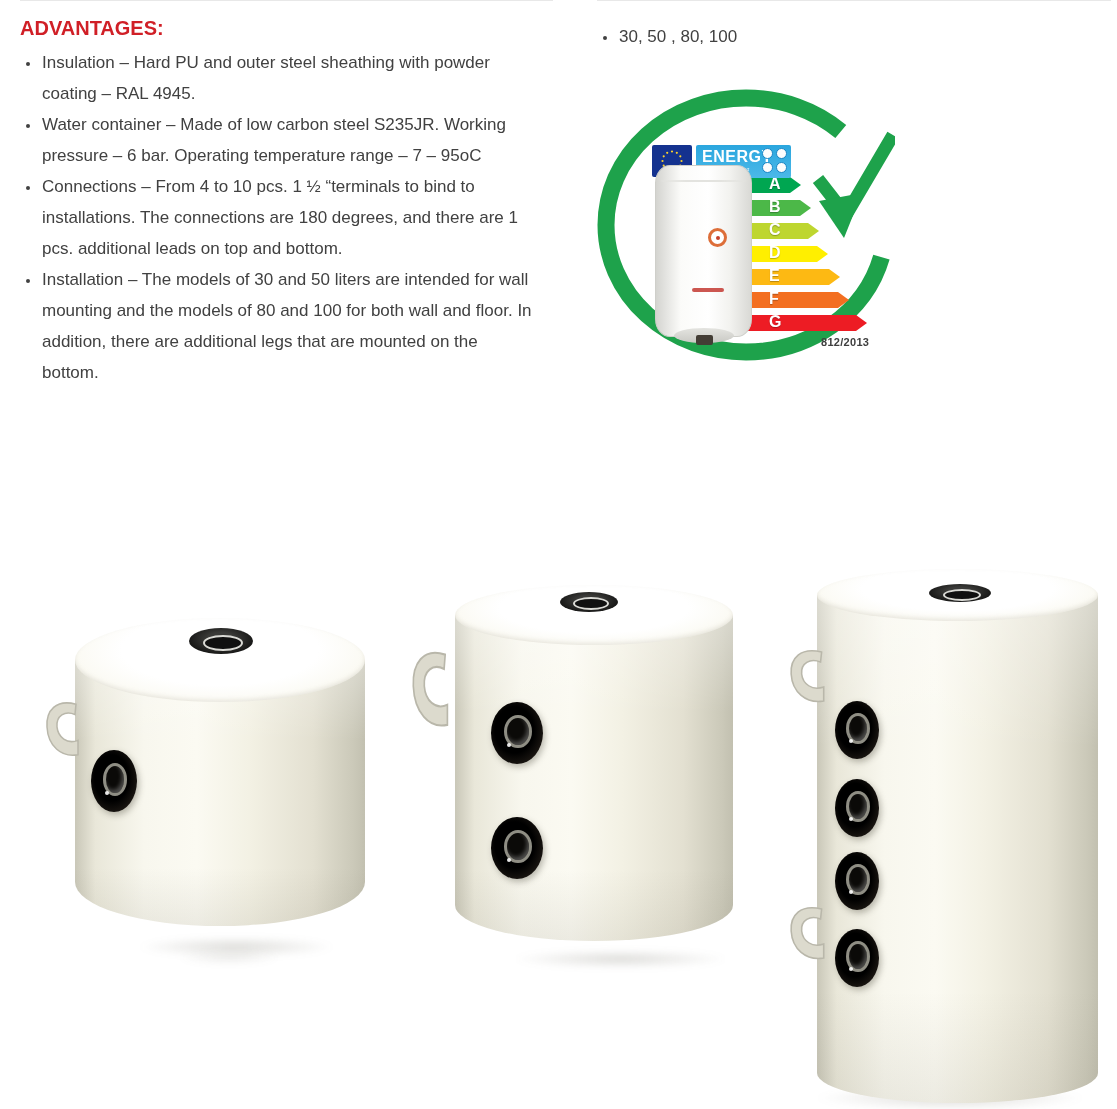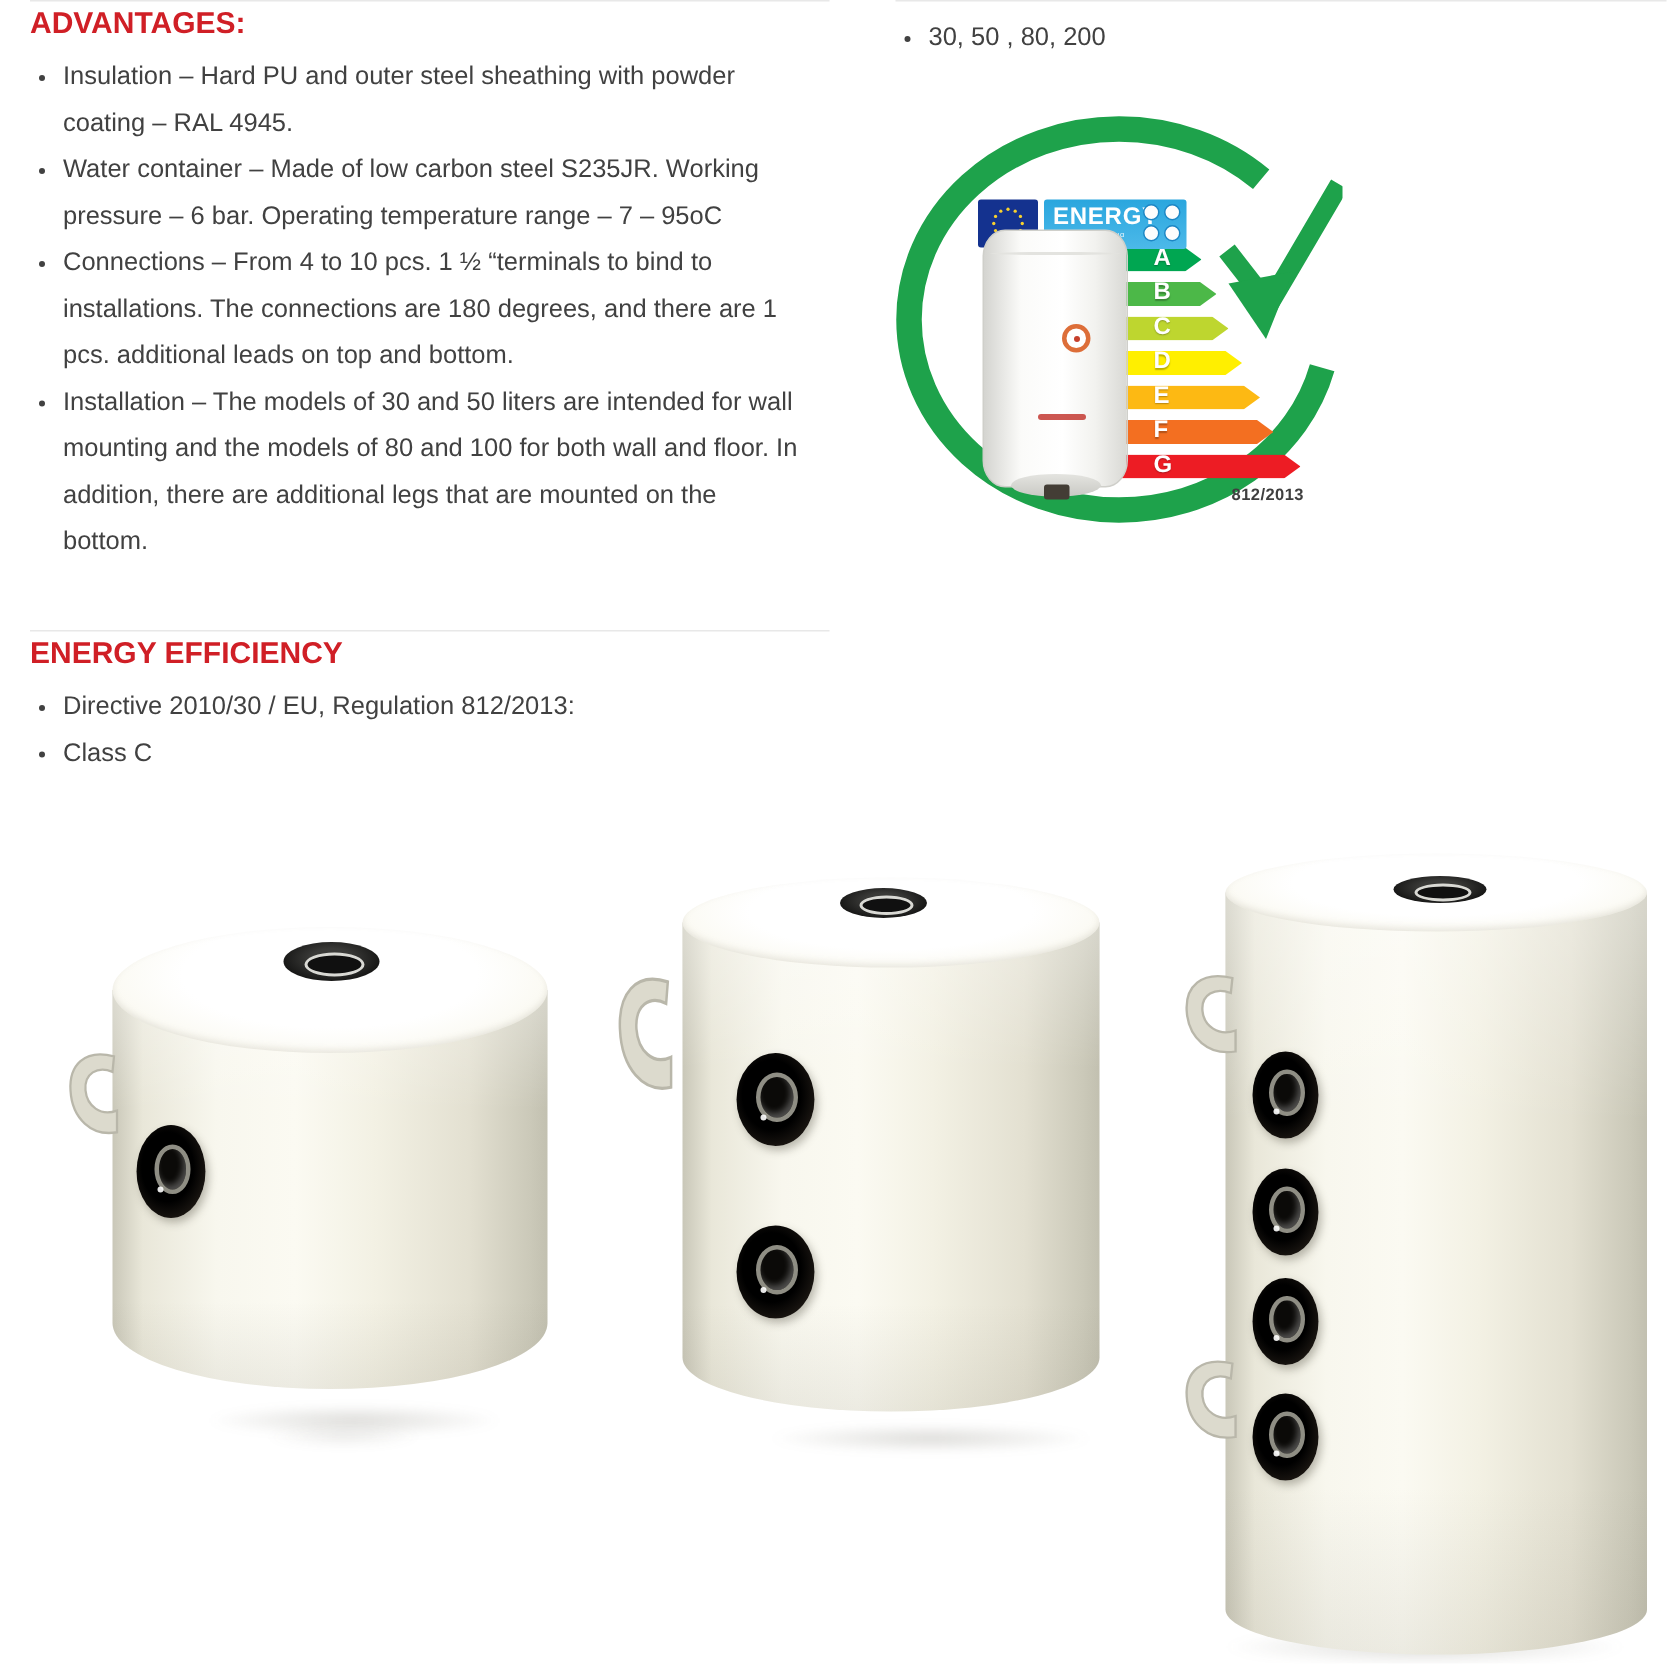--- a/index.html
+++ b/index.html
@@ -5,21 +5,21 @@
   * { margin:0; padding:0; box-sizing:border-box; }
   html,body { background:#ffffff; }
   body {
     width:1117px; height:1109px; position:relative; overflow:hidden;
     font-family:"Liberation Sans", sans-serif; color:#414141;
   }
   
   .col { position:absolute; top:0; }
   .col-left  { left:20px;  width:533px; }
   .col-right { left:597px; width:514px; }
-  .sect { border-top:1px solid #e8e8e8; padding-top:2px; }
+  .sect { border-top:1px solid #e8e8e8; padding-top:14px; }
   .sect h2 {
     font-size:20px; font-weight:bold; color:#d01f26; letter-spacing:0;
     line-height:26px;
   }
   .sect ul { margin:6px 0 0 0; padding-left:21px; max-width:516px; }
   .sect li {
     font-size:17px; line-height:31px; color:#414141; padding-left:1px;
   }
   .sect li::marker { color:#414141; font-size:14px; }
   .sect2 { margin-top:44px; }
@@ -155,33 +155,26 @@
 <div class="col col-left">
   <div class="sect">
     <h2>ADVANTAGES:</h2>
     <ul>
       <li>Insulation – Hard PU and outer steel sheathing with powder coating – RAL 4945.</li>
       <li>Water container – Made of low carbon steel S235JR. Working pressure – 6 bar. Operating temperature range – 7 – 95oC</li>
       <li>Connections – From 4 to 10 pcs. 1 ½ “terminals to bind to installations. The connections are 180 degrees, and there are 1 pcs. additional leads on top and bottom.</li>
       <li>Installation – The models of 30 and 50 liters are intended for wall mounting and the models of 80 and 100 for both wall and floor. In addition, there are additional legs that are mounted on the bottom.</li>
     </ul>
   </div>
-  <div class="sect sect2">
-    <h2>ENERGY EFFICIENCY</h2>
-    <ul>
-      <li>Directive 2010/30 / EU, Regulation 812/2013:</li>
-      <li>Class C</li>
-    </ul>
-  </div>
 </div>
 
 <div class="col col-right">
   <div class="sect">
     <ul>
-      <li>30, 50 , 80, 200</li>
+      <li>30, 50 , 80, 100</li>
     </ul>
   </div>
 
   <div class="elabel">
     <svg class="ring" width="298" height="276" viewBox="0 0 298 276">
       <ellipse cx="149" cy="140" rx="140" ry="127" fill="none" stroke="#1ea24b" stroke-width="17" pathLength="360" stroke-dasharray="300 60" stroke-dashoffset="-14"></ellipse>
     </svg>
     <div class="ebars">
         <div class="ebar" style="background: rgb(0, 166, 81); width: 84px;">
           <span>A</span>

